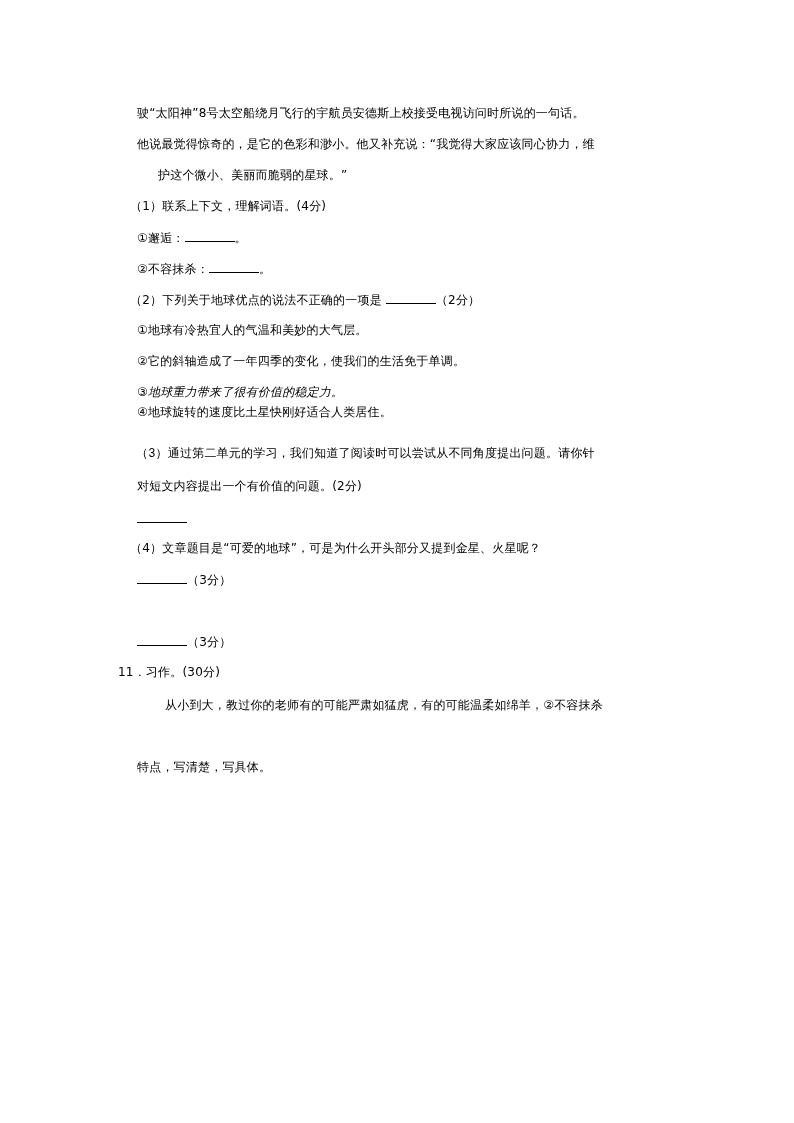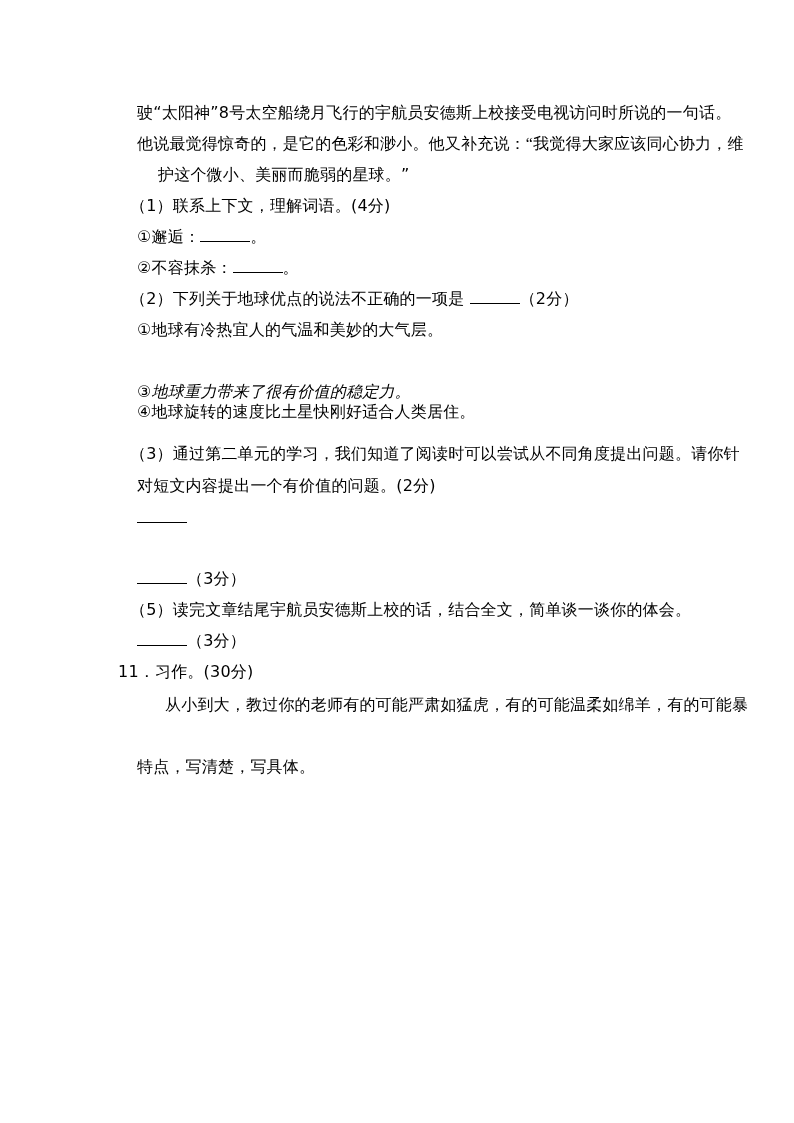--- a/index.html
+++ b/index.html
@@ -1,58 +1,59 @@
 <!DOCTYPE html>
 <html><head>
 <meta charset="utf-8">
 <style>
   html, body { margin: 0; padding: 0; background: #ffffff; }
   body { width: 794px; height: 1123px; position: relative; overflow: hidden;
          font-family: "DejaVu Sans", "Liberation Sans", sans-serif; color: #000; }
   .page { position: absolute; left: 0; top: 0; width: 794px; height: 1123px; }
-  .line { position: absolute; font-size: 16px; line-height: 20px; white-space: nowrap; letter-spacing: 0.2px; }
+  .line { position: absolute; font-size: 12px; line-height: 20px; white-space: nowrap; letter-spacing: 0.2px; }
   .blank { display: inline-block; border-bottom: 1px solid #000; height: 14px; vertical-align: baseline; }
   .b50 { width: 50px; }
 </style>
 </head>
 <body>
 
 <div class="page">
 
   <div class="line" style="left:137px; top:103px;">驶“太阳神”8号太空船绕月飞行的宇航员安德斯上校接受电视访问时所说的一句话。</div>
-  <div class="line" style="left:137px; top:134px;font-family:Liberation Serif, serif;">他说最觉得惊奇的，是它的色彩和渺小。他又补充说：“我觉得大家应该同心协力，维</div>
+  <div class="line" style="left:137px; top:134px;">他说最觉得惊奇的，是它的色彩和渺小。他又补充说：“我觉得大家应该同心协力，维</div>
   <div class="line" style="left:137px; top:165px;margin-left:21px;">护这个微小、美丽而脆弱的星球。”</div>
 
   <div class="line" style="left:130px; top:196px;text-align:center;">（1）联系上下文，理解词语。(4分)</div>
   <div class="line" style="left:137px; top:227px;text-align:center;">
     <span>①邂逅：</span><span class="blank b50"></span><span>。</span>
   </div>
   <div class="line" style="left:137px; top:258px;">
     <span>②不容抹杀：</span><span class="blank b50"></span><span>。</span>
   </div>
 
   <div class="line" style="left:130px; top:289px;">
     <span>（2）下列关于地球优点的说法不正确的一项是 </span><span class="blank b50"></span><span>（2分）</span>
   </div>
   <div class="line" style="left:137px; top:320px;text-align:center;">①地球有冷热宜人的气温和美妙的大气层。</div>
+  <div class="line" style="left:137px; top:351px;">②它的斜轴造成了一年四季的变化，使我们的生活免于单调。</div>
   <div class="line" style="left:137px; top:382px;font-style:italic;">③地球重力带来了很有价值的稳定力。</div>
   <div class="line" style="left:137px; top:402px;">④地球旋转的速度比土星快刚好适合人类居住。</div>
 
-  <div class="line" style="left:130px; top:444px;">（3）通过第二单元的学习，我们知道了阅读时可以尝试从不同角度提出问题。请你针</div>
+  <div class="line" style="left:136px; top:444px;font-family:Liberation Mono, monospace;">（3）通过第二单元的学习，我们知道了阅读时可以尝试从不同角度提出问题。请你针</div>
   <div class="line" style="left:137px; top:476px;">对短文内容提出一个有价值的问题。(2分)</div>
   <div class="line" style="left:137px; top:508px;">
     <span class="blank b50"></span>
   </div>
 
+  <div class="line" style="left:130px; top:538px;">（4）文章题目是“可爱的地球”，可是为什么开头部分又提到金星、火星呢？</div>
   <div class="line" style="left:137px; top:569px;">
     <span class="blank b50"></span><span>（3分）</span>
   </div>
 
-  <div class="line" style="left:130px; top:600px;">（5）读完文章结尾宇航员安德斯上校的话，结合全文，简单谈一谈你的体会。</div>
   <div class="line" style="left:137px; top:631px;">
     <span class="blank b50"></span><span>（3分）</span>
   </div>
 
   <div class="line" style="left:118px; top:662px;">11．习作。(30分)</div>
-  <div class="line" style="left:165px; top:695px;">从小到大，教过你的老师有的可能严肃如猛虎，有的可能温柔如绵羊，有的可能暴</div>
+  <div class="line" style="left:165px; top:695px;">从小到大，教过你的老师有的可能严肃如猛虎，有的可能温柔如绵羊，②不容抹杀</div>
   <div class="line" style="left:137px; top:757px;text-align:right;">特点，写清楚，写具体。</div>
 
 </div>
 
 </body></html>

